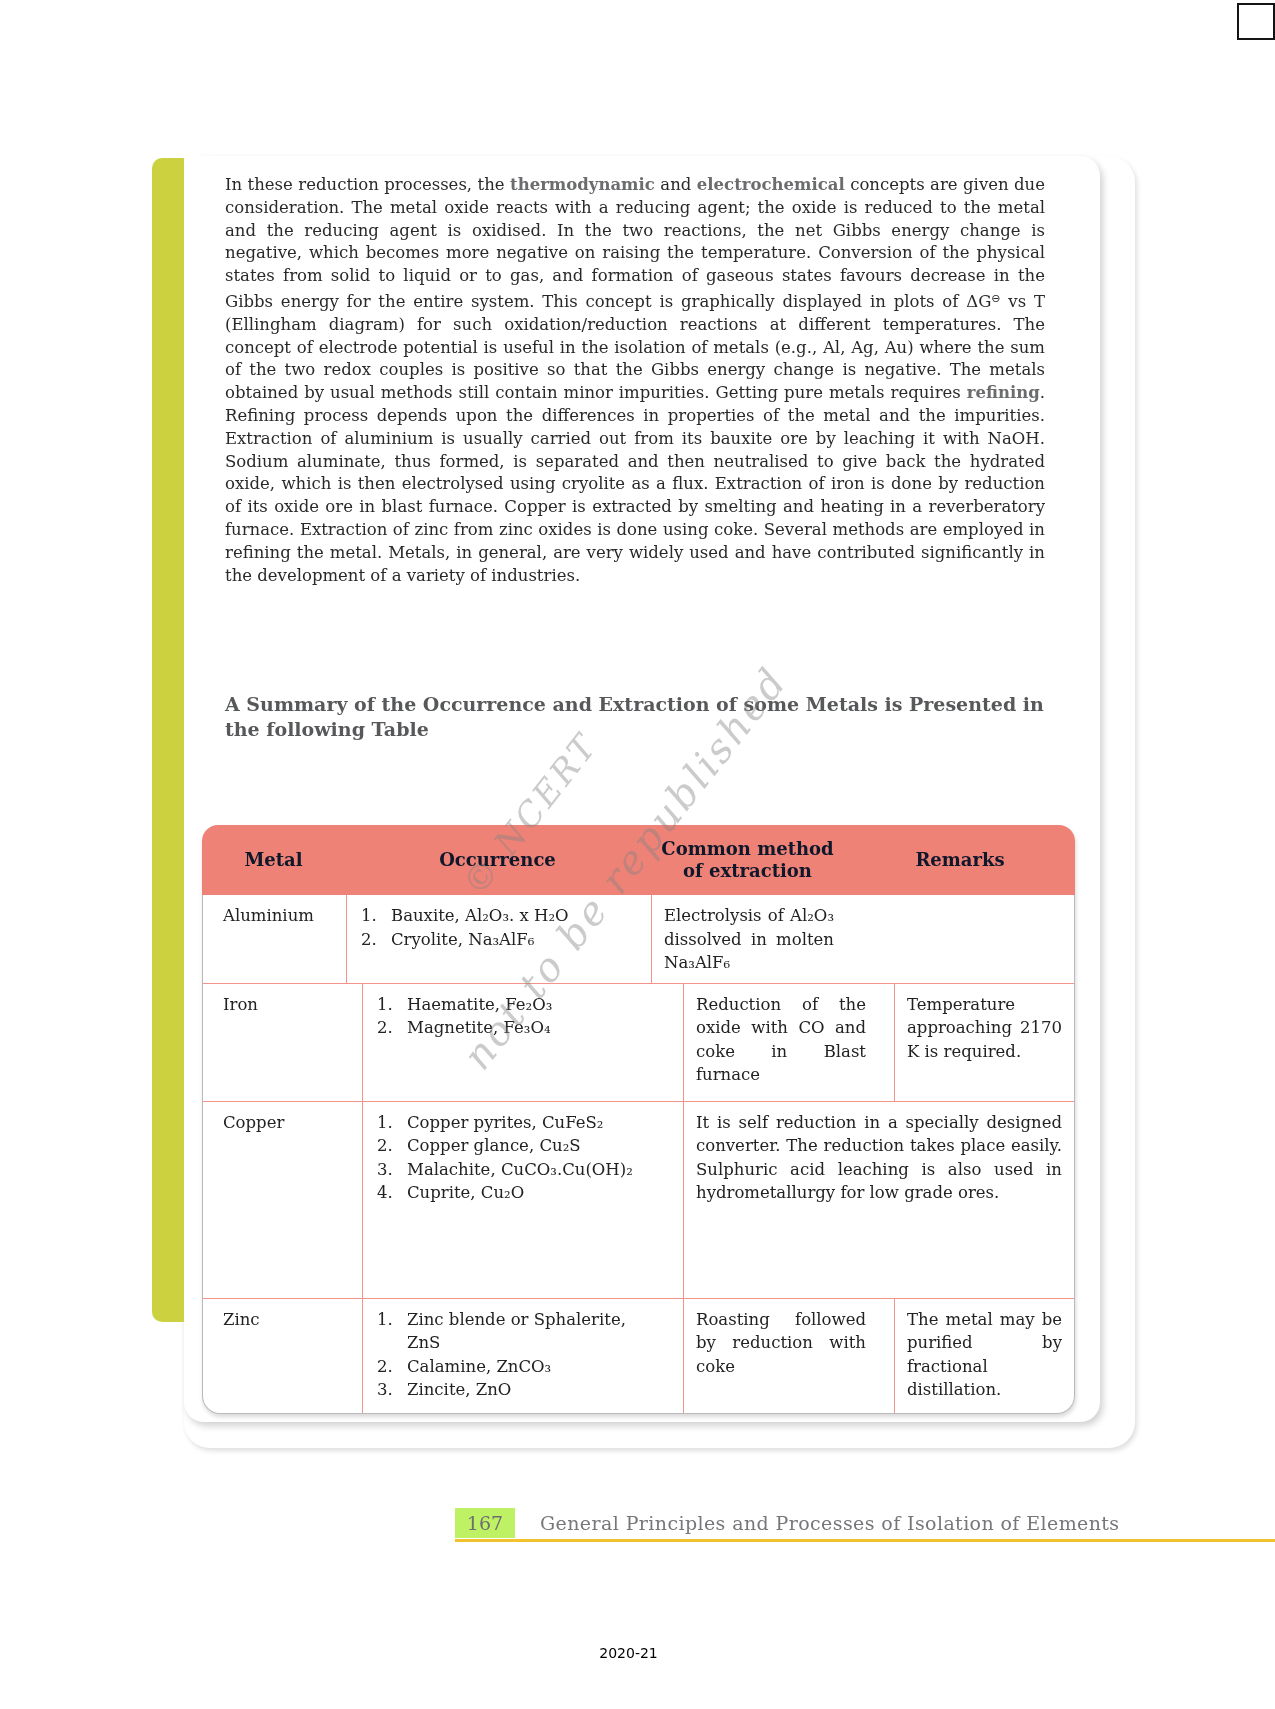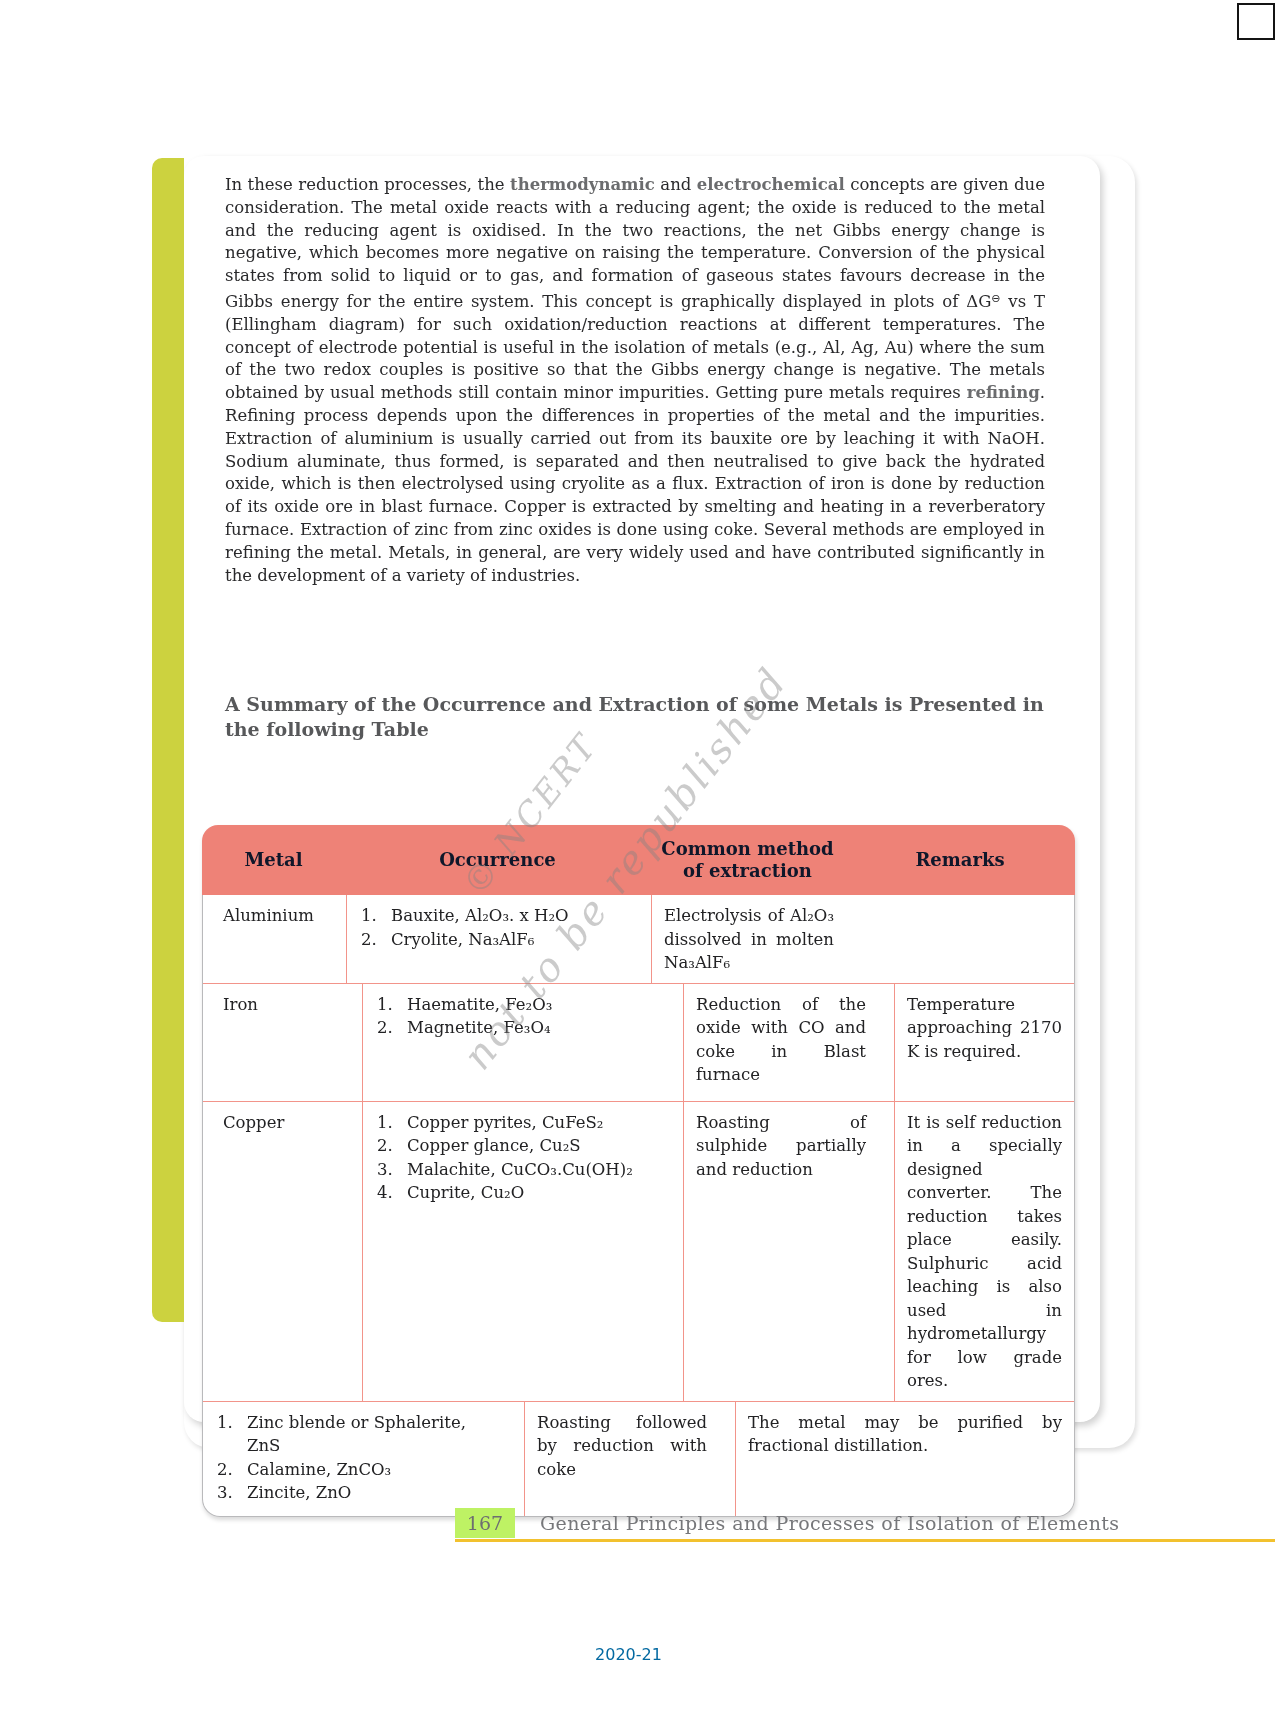--- a/index.html
+++ b/index.html
@@ -66,21 +66,21 @@
   .wm2{left:335px;top:845px;width:580px;font-size:40px;letter-spacing:3px;transform:rotate(-52deg);}
 
   
   .page-badge{left:455px;top:1508px;width:60px;height:30px;background:#bef264;color:#6d6e70;
     font-size:19px;line-height:30px;text-align:center;z-index:6;}
   .chapter{left:540px;top:1508px;width:600px;font-size:19px;line-height:30px;color:#76777a;
     letter-spacing:0.4px;z-index:6;white-space:nowrap;}
   .footer-rule{left:455px;top:1539px;width:820px;height:3px;background:#f2c12e;z-index:5;}
 
   .year{left:0;top:1645px;width:1257px;text-align:center;font-family:"DejaVu Sans",sans-serif;
-    font-size:16px;color:#0369a1;z-index:5;}
+    font-size:14px;color:#000000;z-index:5;}
 </style>
 </head>
 <body>
 
 <div class="abs corner-box"></div>
 <div class="abs outer-panel"></div>
 <div class="abs main-panel"></div>
 <div class="abs accent-strip"></div>
 
 <p class="abs intro"><span>In these reduction processes, the </span><span class="term">thermodynamic</span><span> and </span><span class="term">electrochemical</span><span> concepts are given due consideration. The metal oxide reacts with a reducing agent; the oxide is reduced to the metal and the reducing agent is oxidised. In the two reactions, the net Gibbs energy change is negative, which becomes more negative on raising the temperature. Conversion of the physical states from solid to liquid or to gas, and formation of gaseous states favours decrease in the Gibbs energy for the entire system. This concept is graphically displayed in plots of ΔG</span><span class="sup">⊖</span><span> vs T (Ellingham diagram) for such oxidation/reduction reactions at different temperatures. The concept of electrode potential is useful in the isolation of metals (e.g., Al, Ag, Au) where the sum of the two redox couples is positive so that the Gibbs energy change is negative. The metals obtained by usual methods still contain minor impurities. Getting pure metals requires </span><span class="term">refining</span><span>. Refining process depends upon the differences in properties of the metal and the impurities. Extraction of aluminium is usually carried out from its bauxite ore by leaching it with NaOH. Sodium aluminate, thus formed, is separated and then neutralised to give back the hydrated oxide, which is then electrolysed using cryolite as a flux. Extraction of iron is done by reduction of its oxide ore in blast furnace. Copper is extracted by smelting and heating in a reverberatory furnace. Extraction of zinc from zinc oxides is done using coke. Several methods are employed in refining the metal. Metals, in general, are very widely used and have contributed significantly in the development of a variety of industries.</span></p>
@@ -137,24 +137,24 @@
           </div>
           <div class="occ-item">
             <span class="occ-num">3.</span>
             <span class="occ-text">Malachite, CuCO₃.Cu(OH)₂</span>
           </div>
           <div class="occ-item">
             <span class="occ-num">4.</span>
             <span class="occ-text">Cuprite, Cu₂O</span>
           </div>
         </div>
-        <div class="cell method-cell">Roasting of sulphide partially and reduction</div>
         <div class="cell remarks-cell">It is self reduction in a specially designed converter. The reduction takes place easily. Sulphuric acid leaching is also used in hydrometallurgy for low grade ores.</div>
       </div>
       <div class="trow trow-3">
+        <div class="cell metal-cell">Zinc</div>
         <div class="cell occurrence-cell">
           <div class="occ-item">
             <span class="occ-num">1.</span>
             <span class="occ-text">Zinc blende or Sphalerite, ZnS</span>
           </div>
           <div class="occ-item">
             <span class="occ-num">2.</span>
             <span class="occ-text">Calamine, ZnCO₃</span>
           </div>
           <div class="occ-item">

